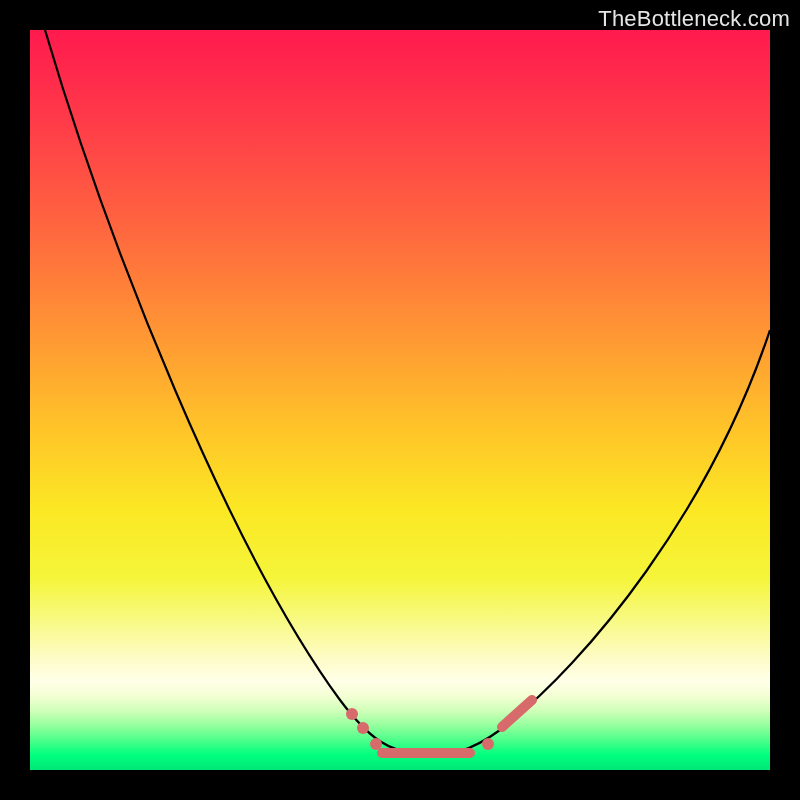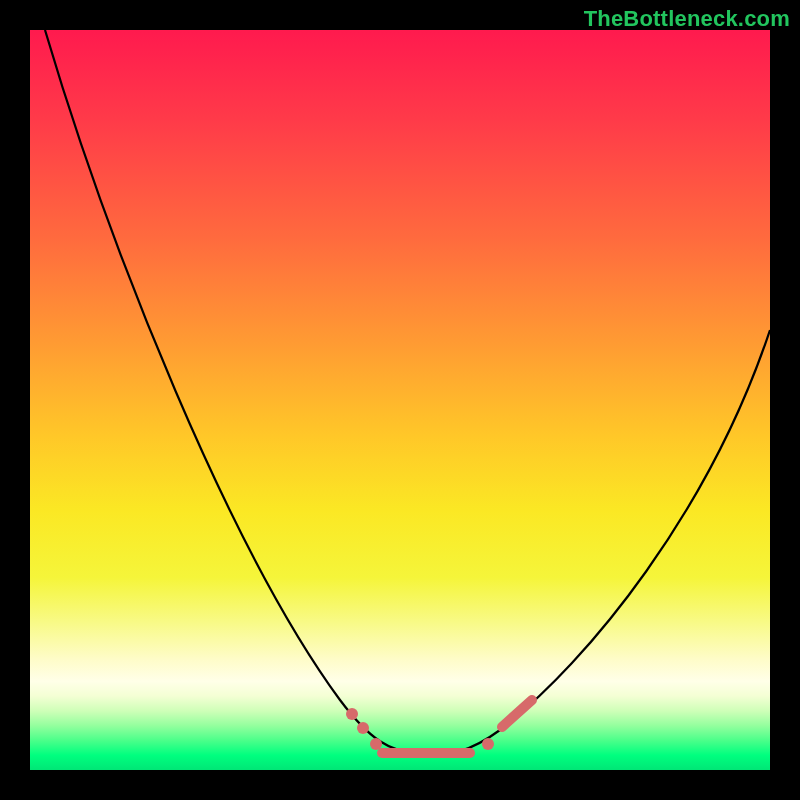--- a/index.html
+++ b/index.html
@@ -40,23 +40,23 @@
       #94ff9e 94%,
       #4bff8a 96%,
       #00ff7f 98%,
       #00e676 100%
     );
   }
   .watermark {
     position: absolute;
     top: 6px;
     right: 10px;
-    color: #22c55e;
+    color: #e5e5e5;
     font-size: 22px;
-    font-weight: 700;
+    font-weight: 400;
     letter-spacing: 0.2px;
     user-select: none;
   }
   svg.curve {
     position: absolute;
     left: 0; top: 0;
     width: 740px; height: 740px;
   }
   .main-curve {
     fill: none;

